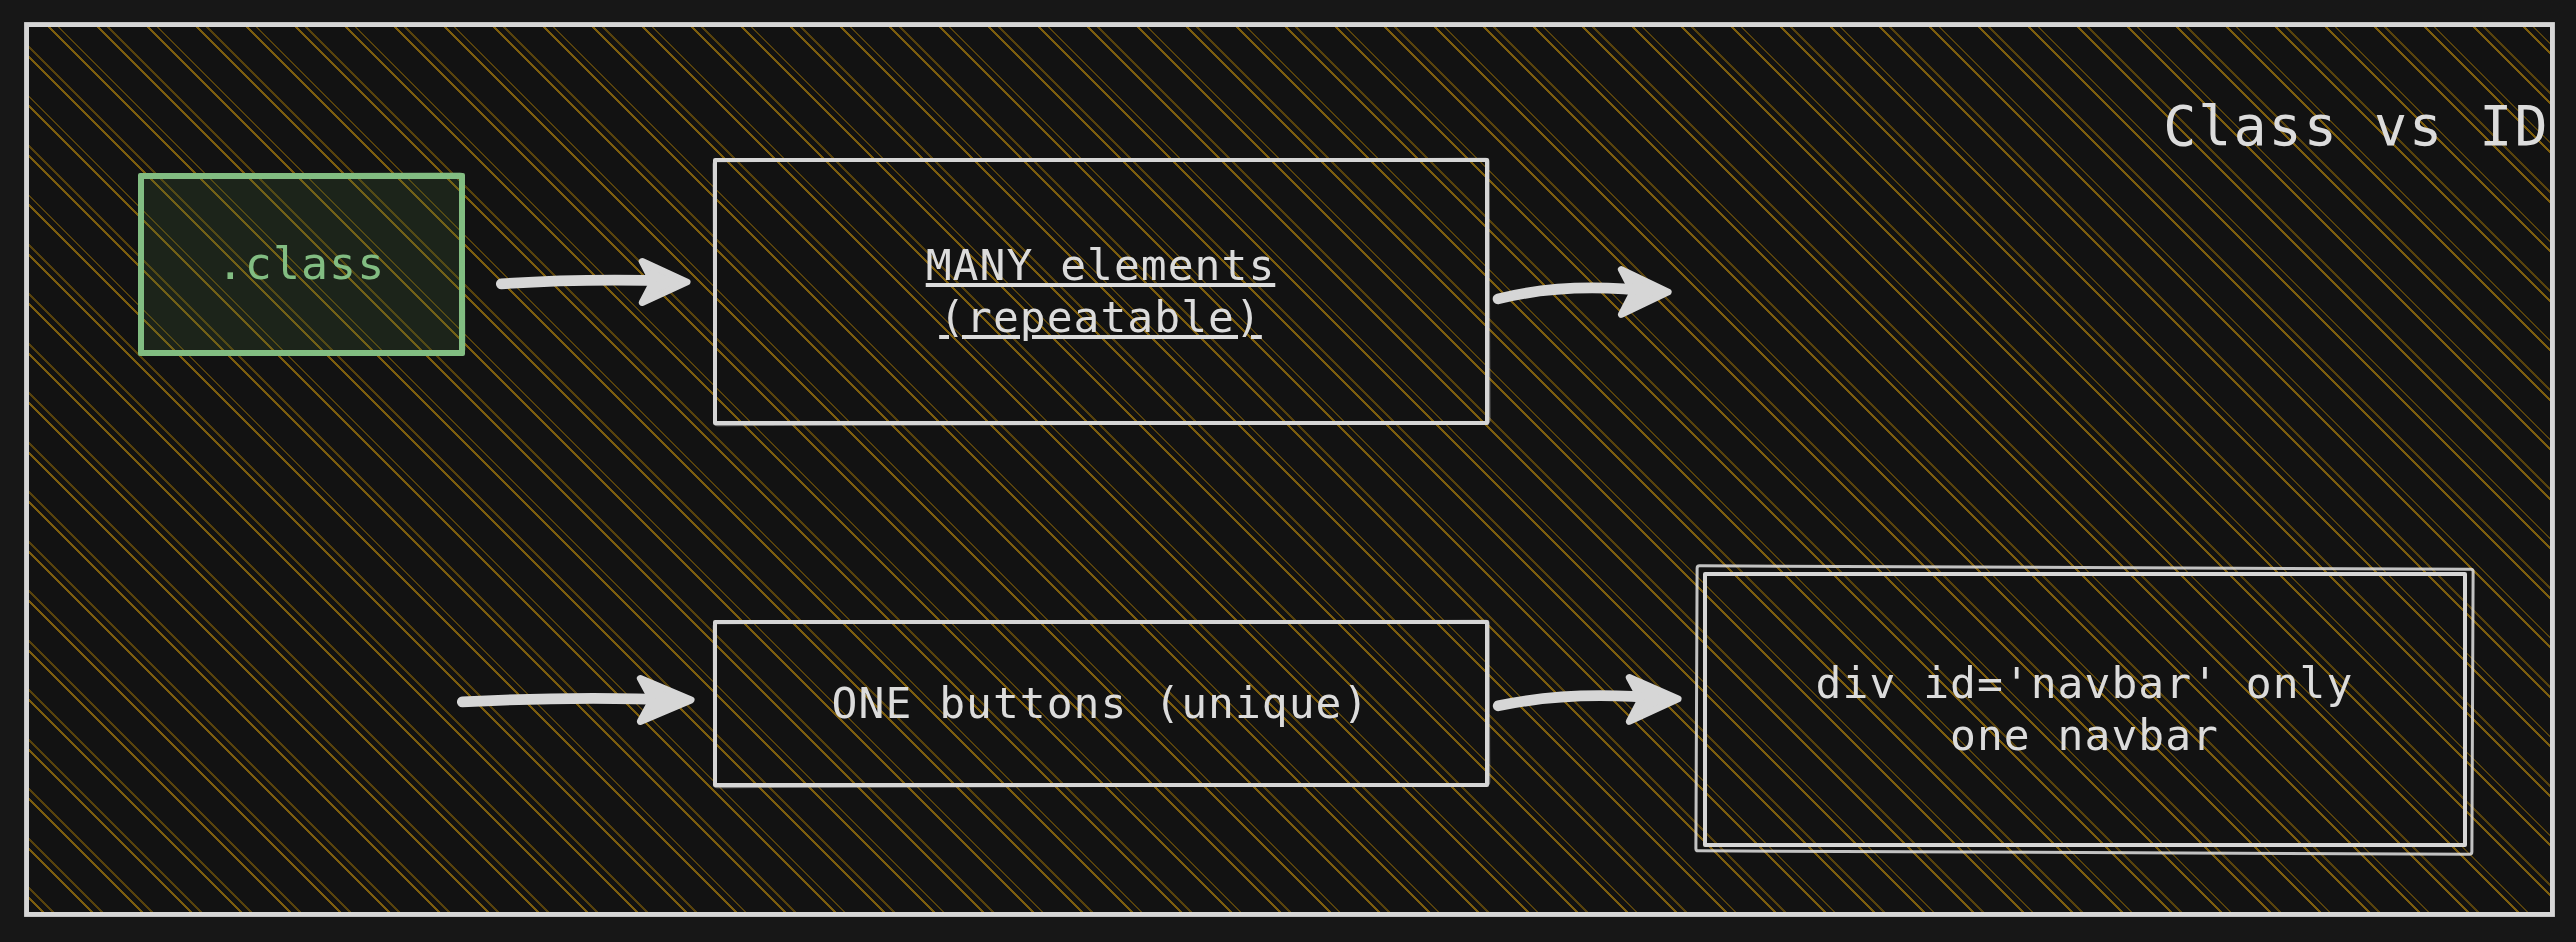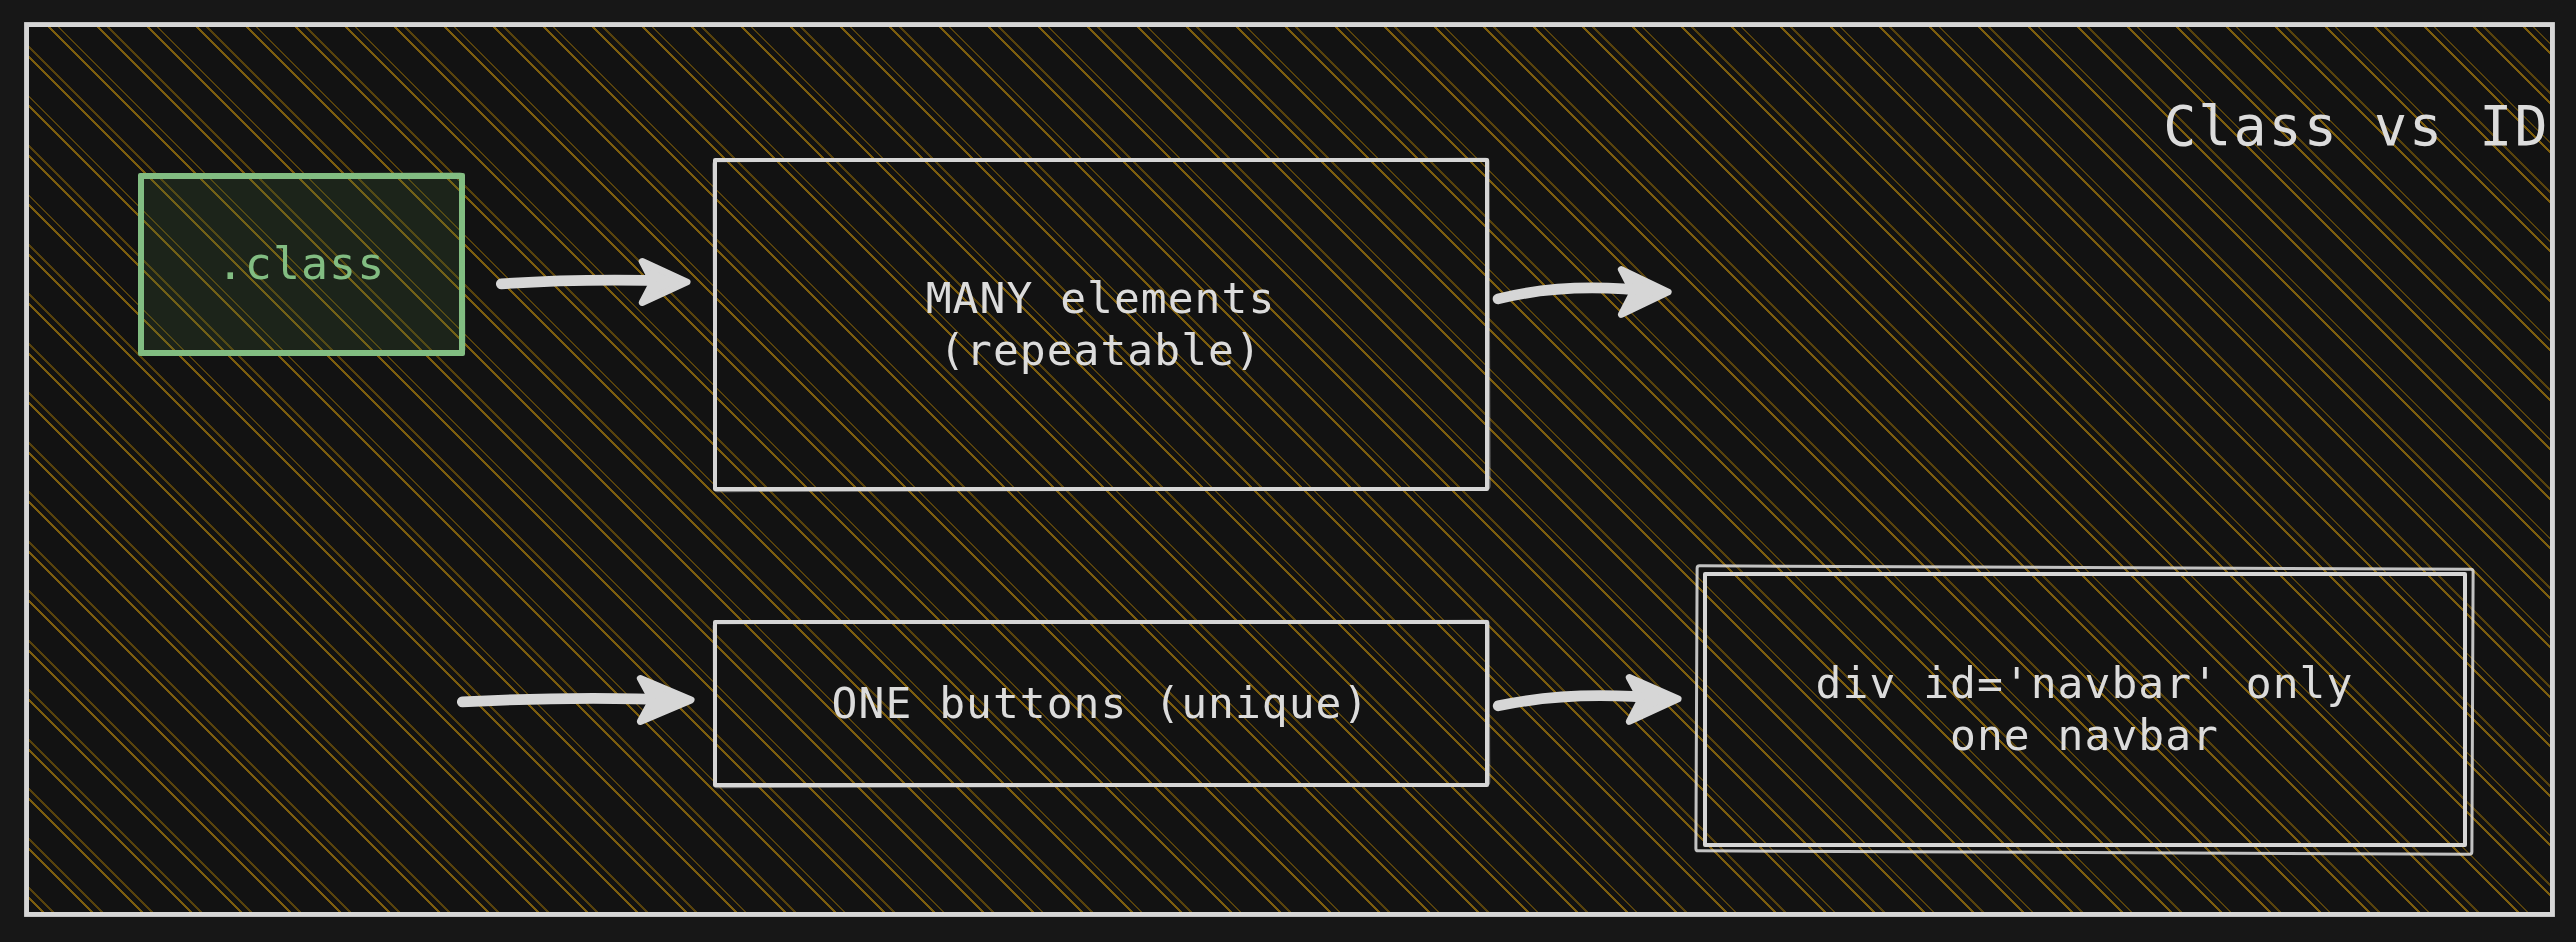--- a/index.html
+++ b/index.html
@@ -73,21 +73,21 @@
   }
   .chip.orange{border:6.9px solid #f97b3d;color:#f97b3d;}
   .chip.orange::before{
     content:"";position:absolute;left:-5.9px;top:-4.9px;right:-4.9px;bottom:-5.9px;
     border:3.9px solid rgba(249,123,61,.55);border-radius:4.9px;
     transform:rotate(.2deg);pointer-events:none;
   }
 
   
   #n-class    {left:109px; top:146px; width:327px; height:183px;}
-  #n-many     {left:684px; top:131px; width:776px; height:333px;}
+  #n-many     {left:684px; top:131px; width:776px; height:267px;text-decoration:underline;}
   #n-btn      {left:1664px;top:131px; width:774px; height:267px;}
   #n-id       {left:141px; top:560px; width:264px; height:182px;}
   #n-one      {left:684px; top:593px; width:776px; height:167px;}
   #n-navbar   {left:1674px;top:545px; width:764px; height:275px;}
 
   
   .arrow{position:absolute;}
   #a1{left:466px; top:211px; width:216px;height:88px;}
   #a2{left:1463px;top:221px; width:196px;height:88px;}
   #a3{left:427px; top:628px; width:260px;height:88px;}

